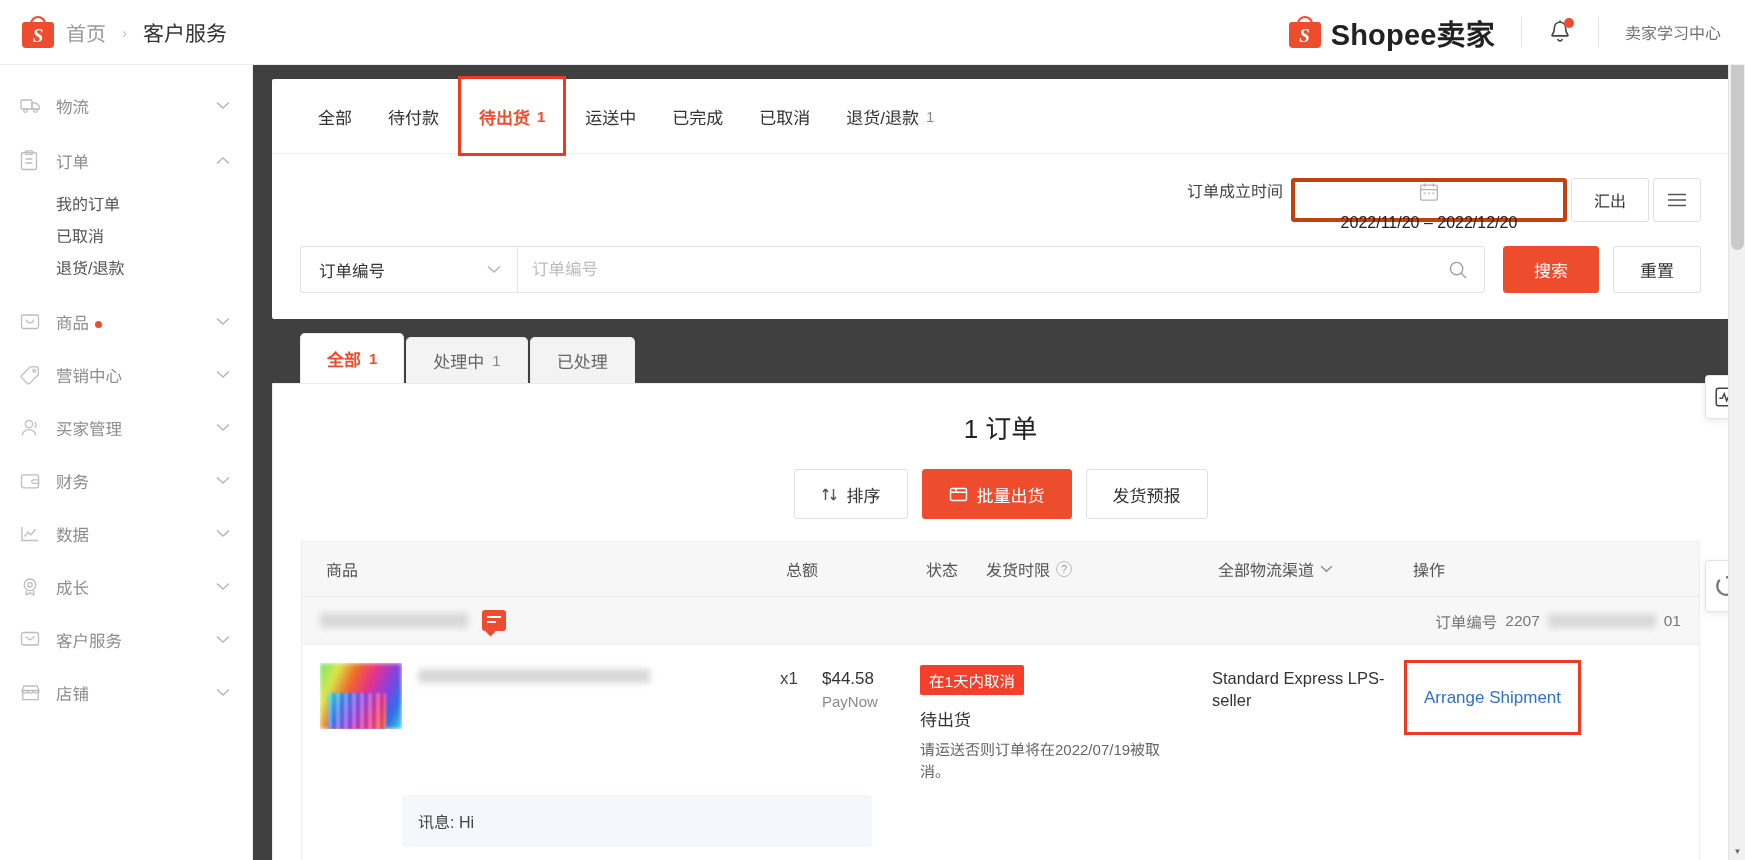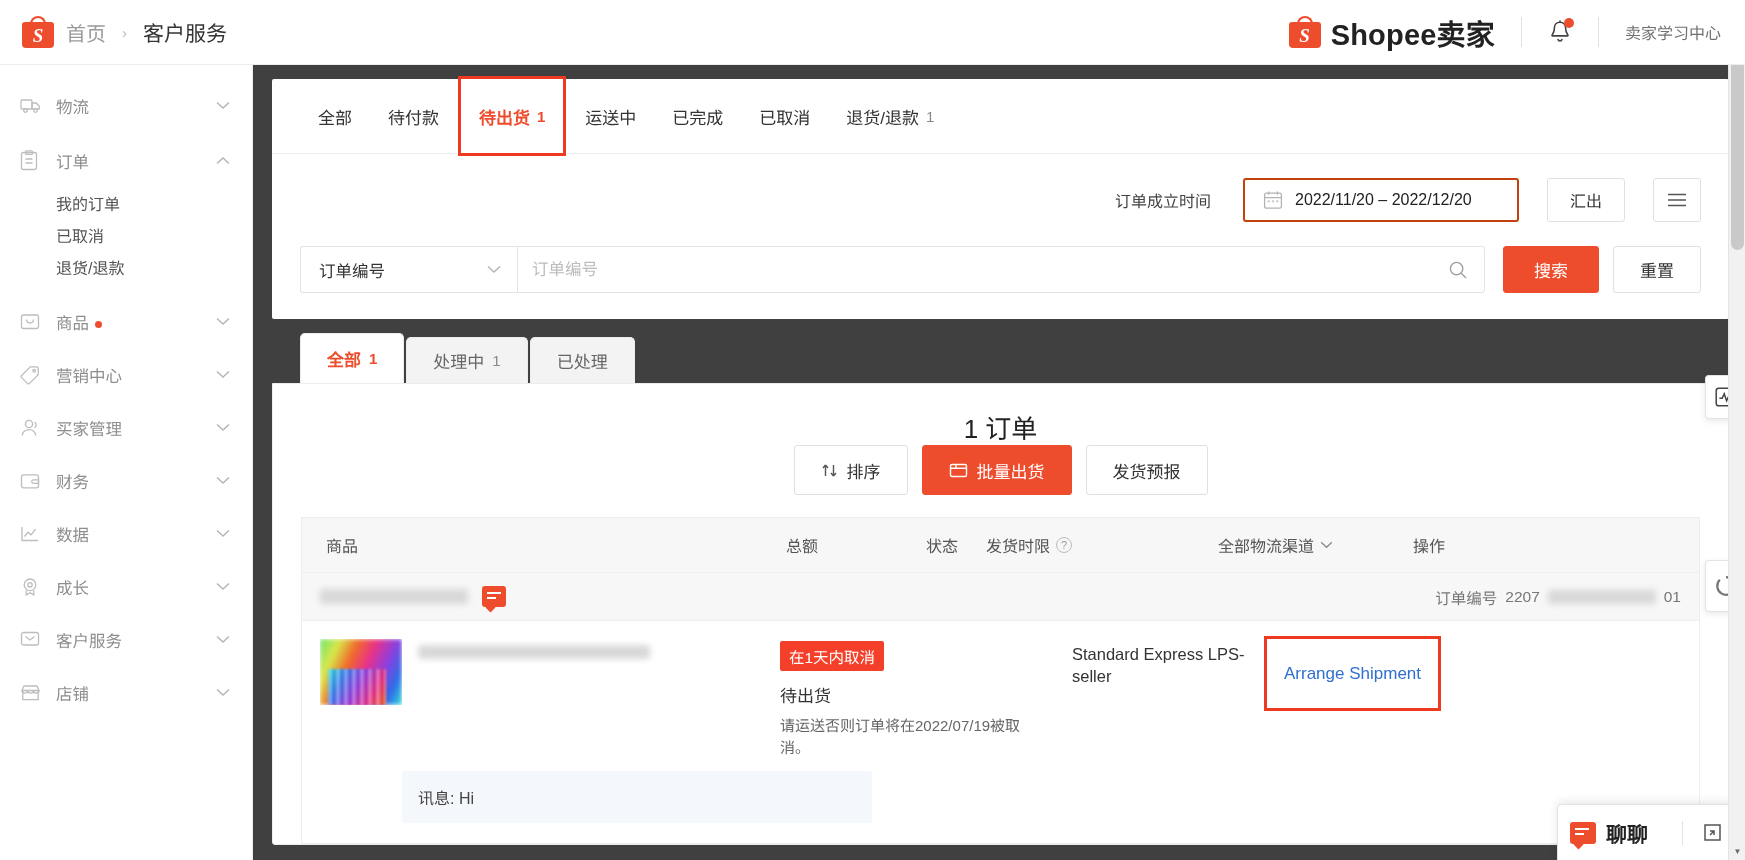--- a/index.html
+++ b/index.html
@@ -94,26 +94,26 @@
   .tab .cnt { font-size: 15px; color: #888; margin-left: 7px; }
   .tab.active { color: #ee4d2d; font-weight: 700; }
   .tab.active .cnt { color: #ee4d2d; font-weight: 700; }
   .tab.highlight {
     outline: 3px solid #ee3a20; outline-offset: 0px;
     height: 74px; margin: 0 4px;
   }
 
   
   .filter-card { margin-top: 0; border-top: 1px solid #f0f0f0; padding: 24px 28px 26px 28px; }
-  .filter-row1 { display: flex; align-items: center; justify-content: flex-end; gap: 28px; }
+  .filter-row1 { display: flex; justify-content: flex-end; gap: 4px; }
   .f-label { font-size: 16px; color: #444; margin-right: 4px; }
   .date-box {
-    border: 2px solid #c2410c; border-radius: 3px; height: 44px;
+    border: 4px solid #c2410c; border-radius: 3px; height: 44px;
     display: flex; align-items: center; gap: 12px; padding: 0 18px;
-    min-width: 276px; background: #fff;
+    min-width: 276px; background: #fff; flex-direction: column;
   }
   .date-box .val { font-size: 16px; color: #222; white-space: nowrap; }
   .btn {
     border: 1px solid #e0e0e0; background: #fff; border-radius: 3px;
     height: 44px; padding: 0 22px; font-size: 16px; color: #333;
     display: flex; align-items: center; justify-content: center; cursor: pointer;
     white-space: nowrap; font-family: inherit;
   }
   .btn.icon-only { width: 48px; padding: 0; }
   .btn.primary { background: #ee4d2d; border-color: #ee4d2d; color: #fff; }
@@ -152,21 +152,21 @@
   .pill.active .pc { color: #ee4d2d; font-weight: 700; }
 
   
   .list-card { border: 1px solid #ececec; border-radius: 0 3px 3px 3px; background:#fff; margin: 0 0 0 0; }
   .list-head {
     display: flex; align-items: center; justify-content: space-between;
     padding: 24px 28px 22px 28px;
     flex-direction: column;
   }
   .order-count { font-size: 26px; color: #222; }
-  .list-actions { display: flex; align-items: flex-start; gap: 14px; }
+  .list-actions { display: flex; align-items: flex-start; gap: 14px; margin-top: 24px; }
   .btn.tall { height: 50px; font-size: 17px; gap: 9px; padding: 0 26px; }
 
   
   .tbl-wrap { padding: 0 28px 0 28px; }
   .tbl-head {
     display: flex; align-items: center; background: #f7f7f7;
     border: 1px solid #eeeeee; height: 56px; font-size: 16px; color: #555;
     padding: 0 18px;
   }
   .th { padding: 0 6px; white-space: nowrap; display: flex; align-items: center; gap: 6px; }
@@ -655,20 +655,27 @@
               <div class="col-product">
                 <div class="prod-thumb">
                   <span class="g1"></span>
                     <span class="g2"></span>
                 </div>
                 <div class="prod-title">
                   <span class="redact" style="width:232px;height:14px;"></span>
                 </div>
               </div>
 
+              <div class="col-qty">
+                <div class="qty">x1</div>
+                <div class="price-wrap">
+                  <div class="price">$44.58</div>
+                  <div class="paymethod">PayNow</div>
+                </div>
+              </div>
 
               <div class="col-status">
                 <span class="cancel-badge">在1天内取消</span>
                 <div class="status-main">待出货</div>
                 <div class="status-note">请运送否则订单将在2022/07/19被取消。</div>
               </div>
 
               <div class="col-channel">Standard Express LPS-seller</div>
 
               <div class="col-action">
@@ -696,34 +703,20 @@
         </span>
       </div>
       <div class="side-widget w-circle">
         <span>
           <svg width="24" height="24" viewBox="0 0 24 24" fill="none" stroke="#777" stroke-width="2.2">
             <path d="M12 3.2a8.8 8.8 0 1 1-6.2 2.6"></path>
           </svg>
         </span>
       </div>
 
-      <div class="chat-dock">
-        <span class="chat-ico" style="width:26px;height:22px;">
-          <span class="mline"></span>
-            <span class="mline2"></span>
-        </span>
-        <span class="title">聊聊</span>
-        <span class="dvsep"></span>
-        <span>
-          <svg width="19" height="19" viewBox="0 0 19 19" fill="none" stroke="#555" stroke-width="1.5">
-            <path d="M2 2h15v15H2z"></path>
-              <path d="M11 8 7 12M11 12V8H7"></path>
-          </svg>
-        </span>
-      </div>
 
     </div>
   </div>
 
   <div class="vscroll">
     <div class="arrow up">▲</div>
     <div class="thumb"></div>
     <div class="arrow down">▼</div>
   </div>
 </div>

